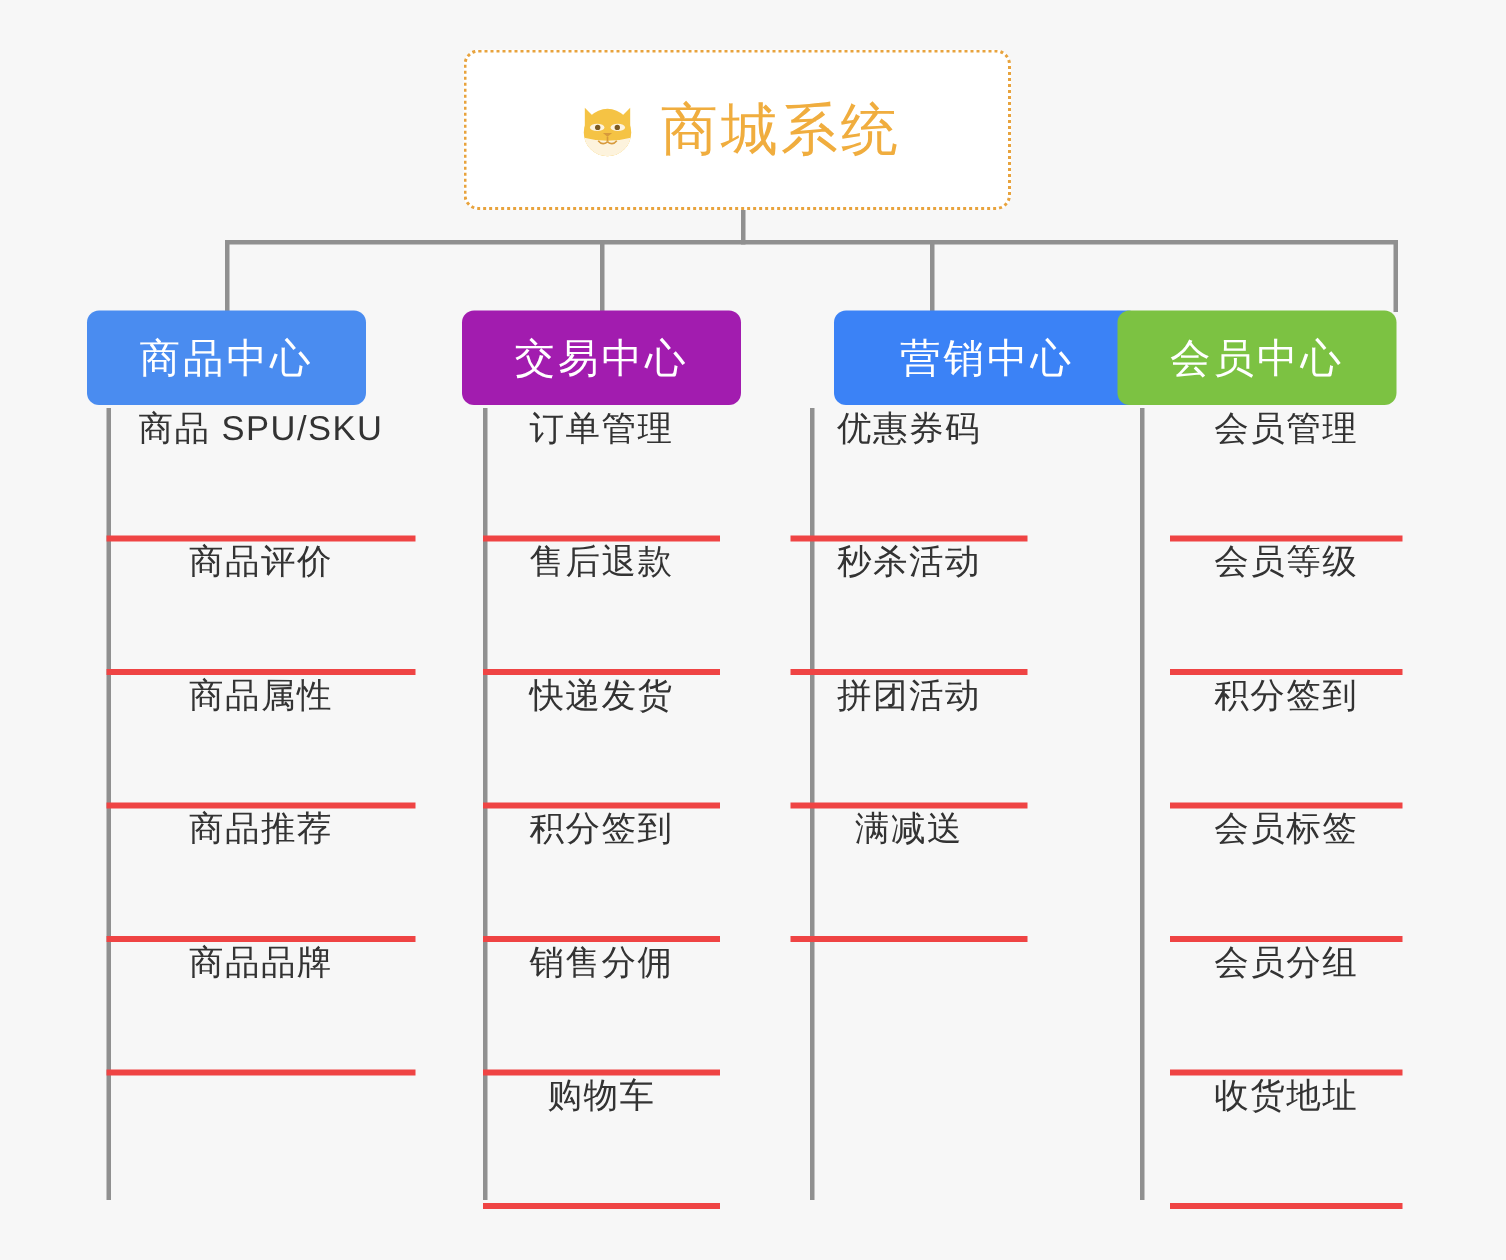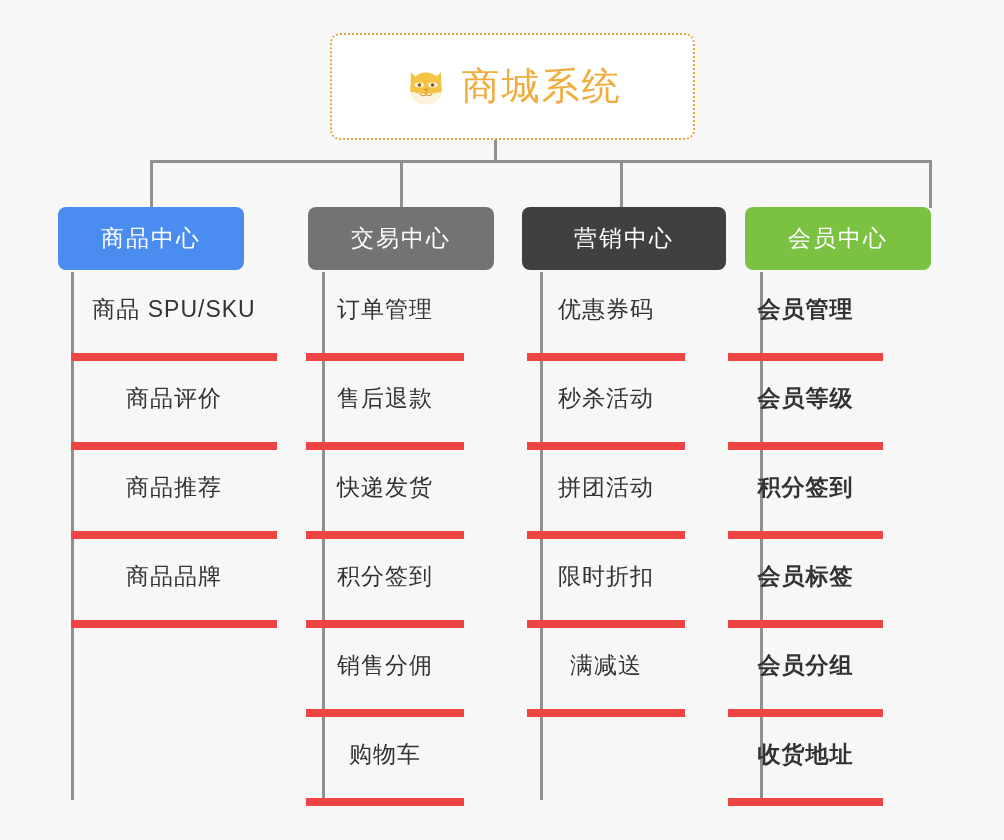--- a/index.html
+++ b/index.html
@@ -15,21 +15,21 @@
   }
   #mindmap {
     position: relative;
     width: 1004px;
     height: 840px;
   }
 
   
   .root-node {
     position: absolute;
-    left: 330px;
+    left: 309px;
     top: 33px;
     width: 365px;
     height: 107px;
     background: #ffffff;
     border: 2px dotted #e8a33d;
     border-radius: 10px;
     box-sizing: border-box;
     display: flex;
     align-items: center;
     justify-content: center;
@@ -77,45 +77,45 @@
     top: 207px;
     height: 63px;
     border-radius: 8px;
     display: flex;
     align-items: center;
     justify-content: center;
     box-sizing: border-box;
   }
   .cat-header-label {
     color: #ffffff;
-    font-size: 23px;
+    font-size: 27px;
     letter-spacing: 2px;
     white-space: nowrap;
   }
 
   
   .leaf-trunk {
     position: absolute;
     top: 272px;
     width: 3px;
     background: #909090;
   }
   .leaf-list {
     position: absolute;
     top: 272px;
   }
   .leaf-item {
     position: relative;
     height: 89px;
     box-sizing: border-box;
     display: flex;
-    align-items: center;
+    align-items: flex-start;
     justify-content: center;
     padding-bottom: 6px;
-    border-bottom: 8px solid #ef4444;
+    border-bottom: 4px solid #ef4444;
   }
   .leaf-label {
     font-size: 23px;
     color: #333333;
     white-space: nowrap;
     letter-spacing: 1px;
     line-height: 1.2;
   }
 </style>
 </head>
@@ -155,79 +155,79 @@
   </div>
   <div class="leaf-trunk" style="left:71px; height:528px;"></div>
   <div class="leaf-list" style="left:71px; width:206px;">
     <div class="leaf-item">
         <span class="leaf-label">商品 SPU/SKU</span>
       </div>
     <div class="leaf-item">
         <span class="leaf-label">商品评价</span>
       </div>
     <div class="leaf-item">
+        <span class="leaf-label">商品属性</span>
+      </div>
+    <div class="leaf-item">
         <span class="leaf-label">商品推荐</span>
       </div>
     <div class="leaf-item">
         <span class="leaf-label">商品品牌</span>
       </div>
   </div>
 
-  <div class="cat-header" style="left:308px; width:186px; background:#737373;">
+  <div class="cat-header" style="left:308px; width:186px; background:#a21caf;">
     <span class="cat-header-label">交易中心</span>
   </div>
   <div class="leaf-trunk" style="left:322px; height:528px;"></div>
-  <div class="leaf-list" style="left:306px; width:158px;">
+  <div class="leaf-list" style="left:322px; width:158px;">
     <div class="leaf-item">
         <span class="leaf-label">订单管理</span>
       </div>
     <div class="leaf-item">
         <span class="leaf-label">售后退款</span>
       </div>
     <div class="leaf-item">
         <span class="leaf-label">快递发货</span>
       </div>
     <div class="leaf-item">
         <span class="leaf-label">积分签到</span>
       </div>
     <div class="leaf-item">
         <span class="leaf-label">销售分佣</span>
       </div>
     <div class="leaf-item">
         <span class="leaf-label">购物车</span>
       </div>
   </div>
 
-  <div class="cat-header" style="left:522px; width:204px; background:#404040;">
+  <div class="cat-header" style="left:556px; width:204px; background:#3b82f6;">
     <span class="cat-header-label">营销中心</span>
   </div>
   <div class="leaf-trunk" style="left:540px; height:528px;"></div>
   <div class="leaf-list" style="left:527px; width:158px;">
     <div class="leaf-item">
         <span class="leaf-label">优惠券码</span>
       </div>
     <div class="leaf-item">
         <span class="leaf-label">秒杀活动</span>
       </div>
     <div class="leaf-item">
         <span class="leaf-label">拼团活动</span>
       </div>
     <div class="leaf-item">
-        <span class="leaf-label">限时折扣</span>
-      </div>
-    <div class="leaf-item">
         <span class="leaf-label">满减送</span>
       </div>
   </div>
 
   <div class="cat-header" style="left:745px; width:186px; background:#7cc242;font-family:Liberation Mono, monospace;">
     <span class="cat-header-label">会员中心</span>
   </div>
   <div class="leaf-trunk" style="left:760px; height:528px;"></div>
-  <div class="leaf-list" style="left:728px; width:155px;font-weight:bold;">
+  <div class="leaf-list" style="left:780px; width:155px;">
     <div class="leaf-item">
         <span class="leaf-label">会员管理</span>
       </div>
     <div class="leaf-item">
         <span class="leaf-label">会员等级</span>
       </div>
     <div class="leaf-item">
         <span class="leaf-label">积分签到</span>
       </div>
     <div class="leaf-item">

